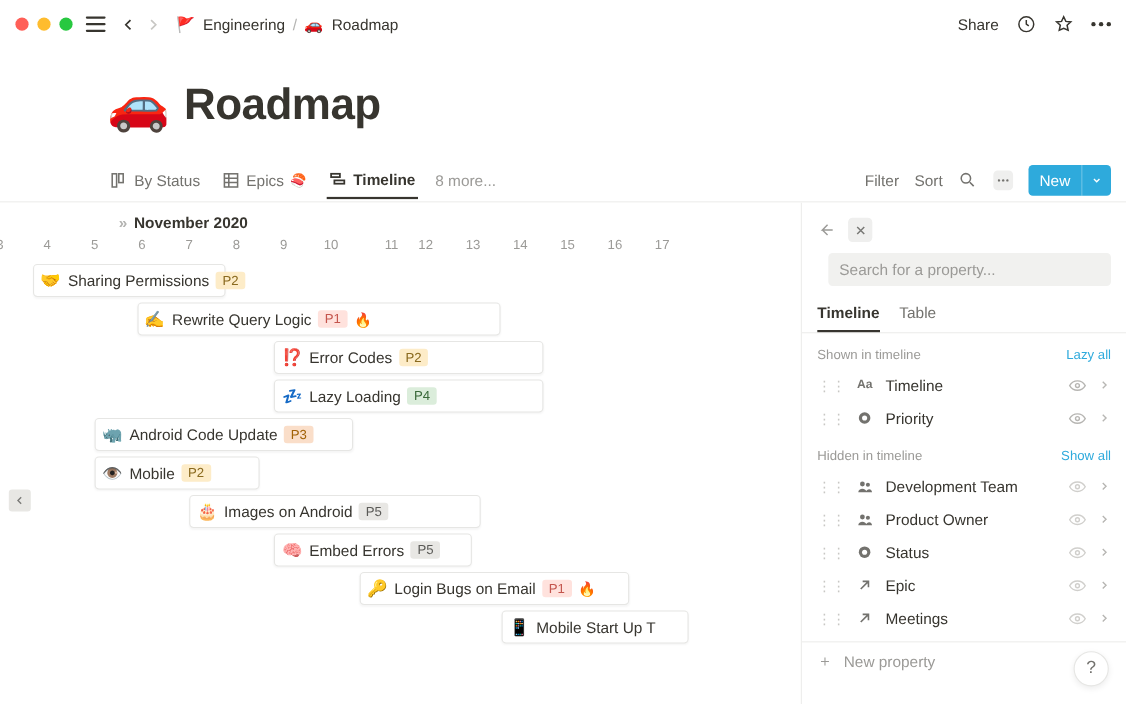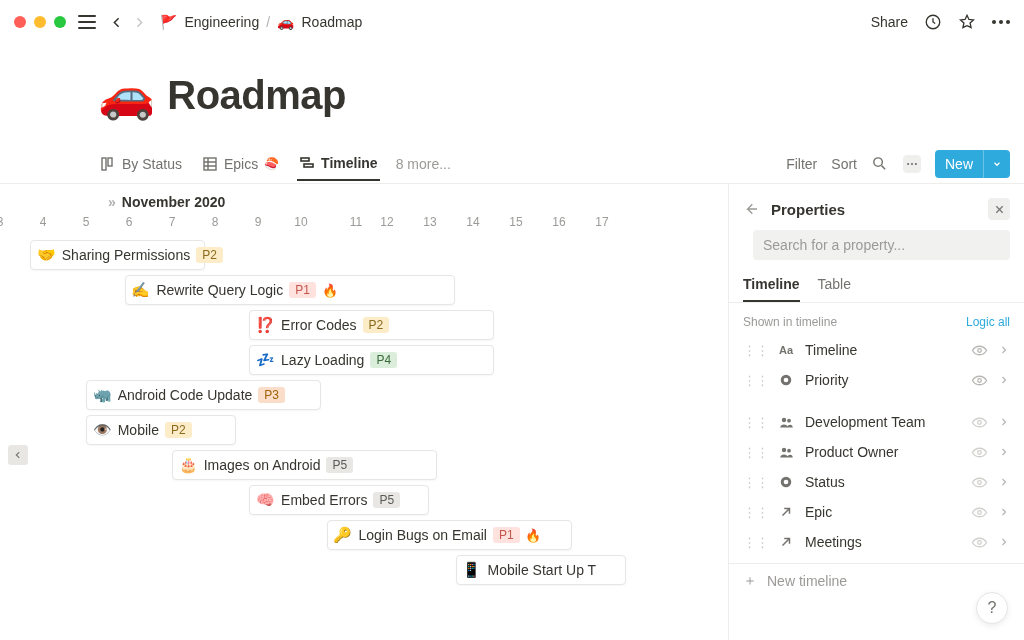--- a/index.html
+++ b/index.html
@@ -321,38 +321,37 @@
       </div>
     </div>
 
     <div class="panel">
       <div class="panel-head">
         <div class="back">
           <svg width="16" height="16" viewBox="0 0 24 24" fill="none" stroke="#9b9a97" stroke-width="2">
               <path d="M14 5l-7 7h14M7 12l7 7"></path>
             </svg>
         </div>
-        <div class="ttl">Properties</div>
         <div class="close">
           <svg width="11" height="11" viewBox="0 0 24 24" stroke="#7a7a77" stroke-width="3">
               <path d="M5 5l14 14M19 5L5 19"></path>
             </svg>
         </div>
       </div>
       <div class="panel-search">
         <input placeholder="Search for a property..." style="">
       </div>
       <div class="ptabs">
         <div class="ptab active">Timeline</div>
         <div class="ptab">Table</div>
       </div>
       <div class="psection">
         <div class="psection-head">
           <span class="lbl">Shown in timeline</span>
-          <span class="act">Logic all</span>
+          <span class="act">Lazy all</span>
         </div>
         <div id="shown-list">
             <div class="prow">
               <span class="drag">⋮⋮</span>
               <span class="picon">
                 <span style="font-size:11px;font-weight:600;">Aa</span>
               </span>
               <span class="plabel">Timeline</span>
               <span class="eye">
                 <svg width="17" height="17" viewBox="0 0 24 24" fill="none" stroke="currentColor" stroke-width="1.8">
@@ -383,20 +382,24 @@
               </span>
               <span class="car">
                 <svg width="12" height="12" viewBox="0 0 24 24" fill="none" stroke="currentColor" stroke-width="2.5">
                   <path d="M9 6l6 6-6 6"></path>
                 </svg>
               </span>
             </div>
           </div>
       </div>
       <div class="psection">
+        <div class="psection-head">
+          <span class="lbl">Hidden in timeline</span>
+          <span class="act">Show all</span>
+        </div>
         <div id="hidden-list">
             <div class="prow hidden-row">
               <span class="drag">⋮⋮</span>
               <span class="picon">
                 <svg width="15" height="15" viewBox="0 0 24 24" fill="#73726e">
                   <circle cx="8" cy="8" r="3.5"></circle>
                   <circle cx="16" cy="9" r="3"></circle>
                   <path d="M2 20c0-3 3-5 6-5s6 2 6 5M13 20c0-2.5 2.5-4.5 5-4.5s4 2 4 4.5"></path>
                 </svg>
               </span>
@@ -493,19 +496,19 @@
               <span class="car">
                 <svg width="12" height="12" viewBox="0 0 24 24" fill="none" stroke="currentColor" stroke-width="2.5">
                   <path d="M9 6l6 6-6 6"></path>
                 </svg>
               </span>
             </div>
           </div>
       </div>
       <div class="new-prop">
         <span>＋</span>
-        <span>New timeline</span>
+        <span>New property</span>
       </div>
     </div>
 
     <div class="help">?</div>
   </div>
 </div>
 
 </body></html>

